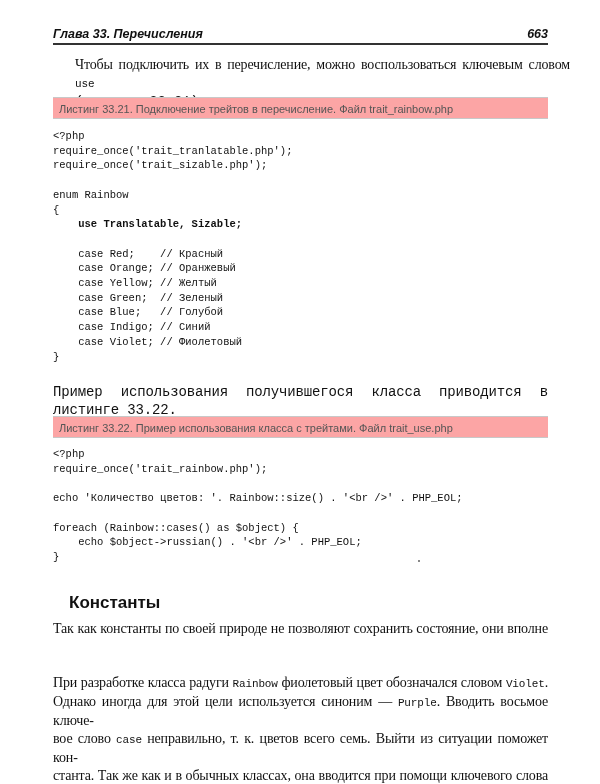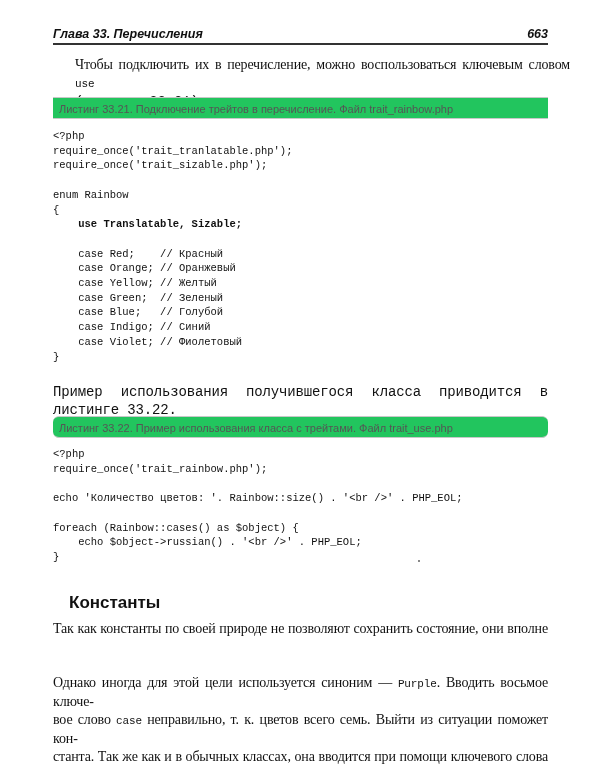--- a/index.html
+++ b/index.html
@@ -23,21 +23,21 @@
       position: absolute; left: 0; width: 495px;
       font-family: "Liberation Serif", serif; font-size: 14px; line-height: 18px;
       text-align: justify; letter-spacing: -0.15px;
     }
     .para .code { font-family: "Liberation Mono", monospace; font-size: 11px; }
     .para .line { display: block; text-align: justify; text-align-last: justify; }
     .para .line.last { text-align-last: left; font-family: Liberation Mono, monospace; }
 
     .listing-header {
       position: absolute; left: 0; width: 495px; height: 22px;
-      background: #22c55e; border-top: 1px solid #c8c8c8; border-bottom: 1px solid #c8c8c8;
+      background: #fca5a5; border-top: 1px solid #c8c8c8; border-bottom: 1px solid #c8c8c8;
       font-family: "Liberation Sans", sans-serif; font-size: 11px; color: #555555;
       line-height: 22px; padding-left: 6px; box-sizing: border-box;
     }
 
     .code-block {
       position: absolute; left: 0; width: 495px;
       font-family: "Liberation Mono", monospace; font-size: 10.5px; line-height: 14.7px;
       white-space: pre; color: #111111;
     }
     .code-block .bold { font-weight: bold; }
@@ -79,38 +79,39 @@
 <span>    case Green;  // Зеленый</span>
 <span>    case Blue;   // Голубой</span>
 <span>    case Indigo; // Синий</span>
 <span>    case Violet; // Фиолетовый</span>
 <span>}</span></div>
 
   <div class="para" style="top:383px;">
     <span class="line last">Пример использования получившегося класса приводится в листинге 33.22.</span>
   </div>
 
-  <div class="listing-header" style="top:416px;border-radius:6px;">Листинг 33.22. Пример использования класса с трейтами. Файл trait_use.php</div>
+  <div class="listing-header" style="top:416px;">Листинг 33.22. Пример использования класса с трейтами. Файл trait_use.php</div>
 
   <div class="code-block" style="top:447px;"><span>&lt;?php</span>
 <span>require_once('trait_rainbow.php');</span>
 <span></span>
 <span>echo 'Количество цветов: '. Rainbow::size() . '&lt;br /&gt;' . PHP_EOL;</span>
 <span></span>
 <span>foreach (Rainbow::cases() as $object) {</span>
 <span>    echo $object-&gt;russian() . '&lt;br /&gt;' . PHP_EOL;</span>
 <span>}</span></div>
 
   <div class="section-title">Константы</div>
 
   <div class="para" style="top:620px;">
     <span class="line">Так как константы по своей природе не позволяют сохранить состояние, они вполне</span>
   </div>
 
   <div class="para" style="top:674px;">
+    <span class="line"><span>При разработке класса радуги </span><span class="code">Rainbow</span><span> фиолетовый цвет обозначался словом </span><span class="code">Violet</span><span>.</span></span>
     <span class="line"><span>Однако иногда для этой цели используется синоним — </span><span class="code">Purple</span><span>. Вводить восьмое ключе-</span></span>
     <span class="line"><span>вое слово </span><span class="code">case</span><span> неправильно, т. к. цветов всего семь. Выйти из ситуации поможет кон-</span></span>
     <span class="line">станта. Так же как и в обычных классах, она вводится при помощи ключевого слова</span>
 
   </div>
 
 </div>
 <div class="speck"></div>
 
 </body></html>

